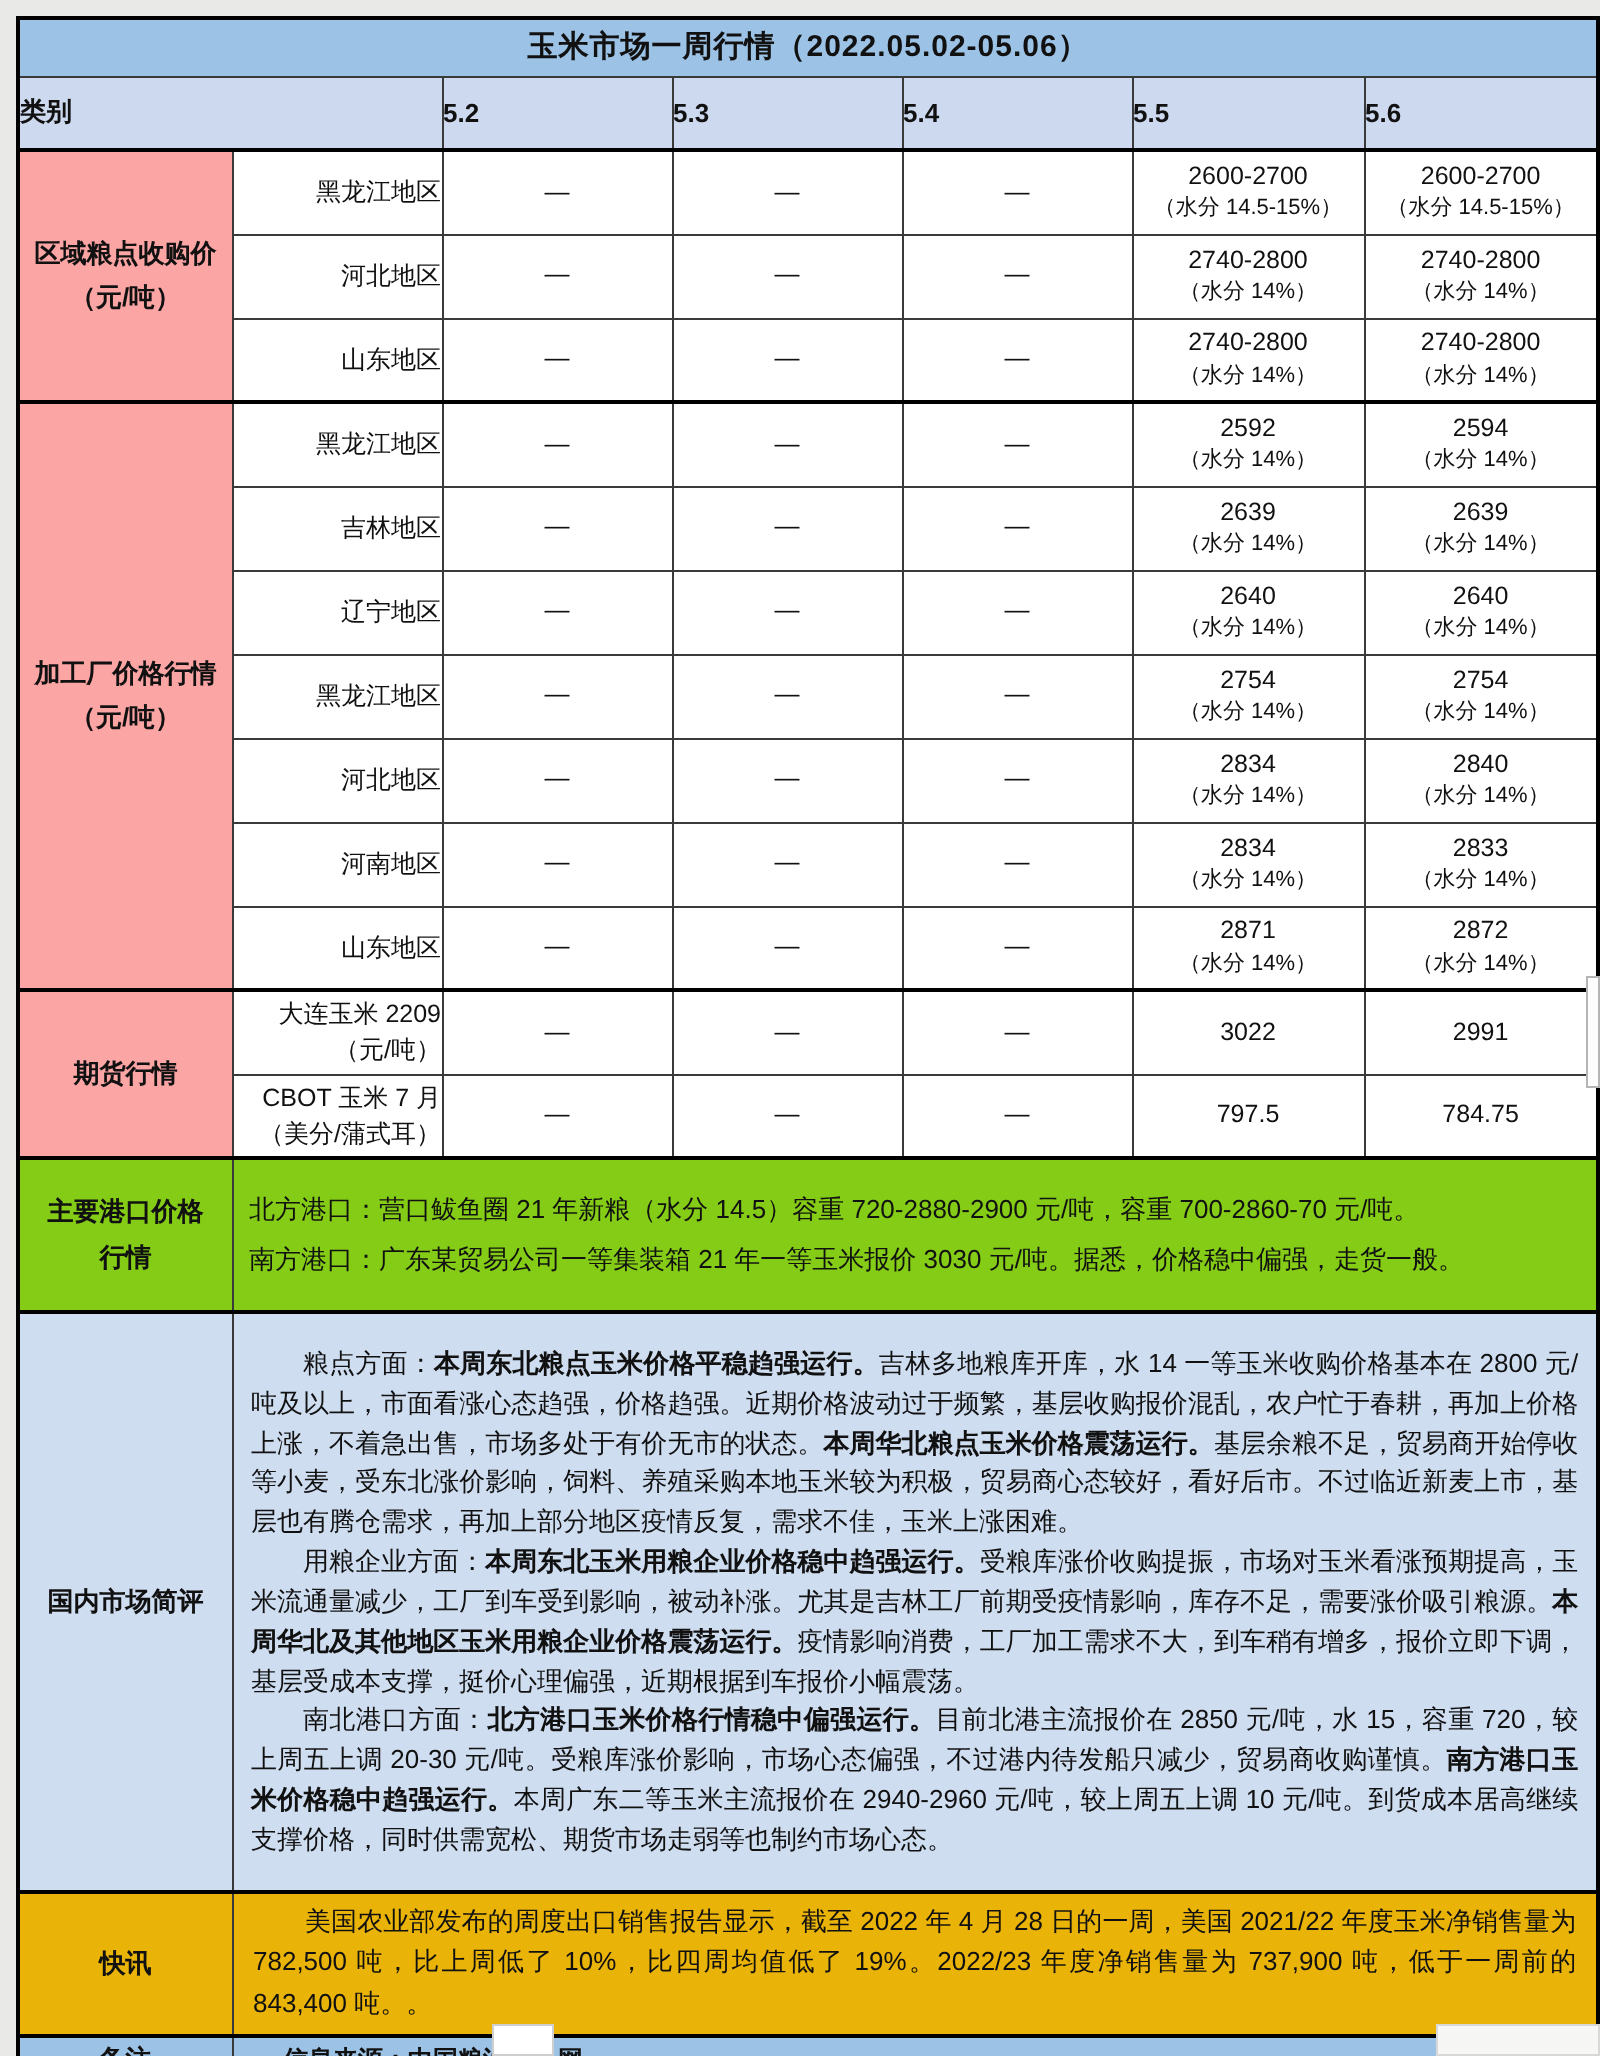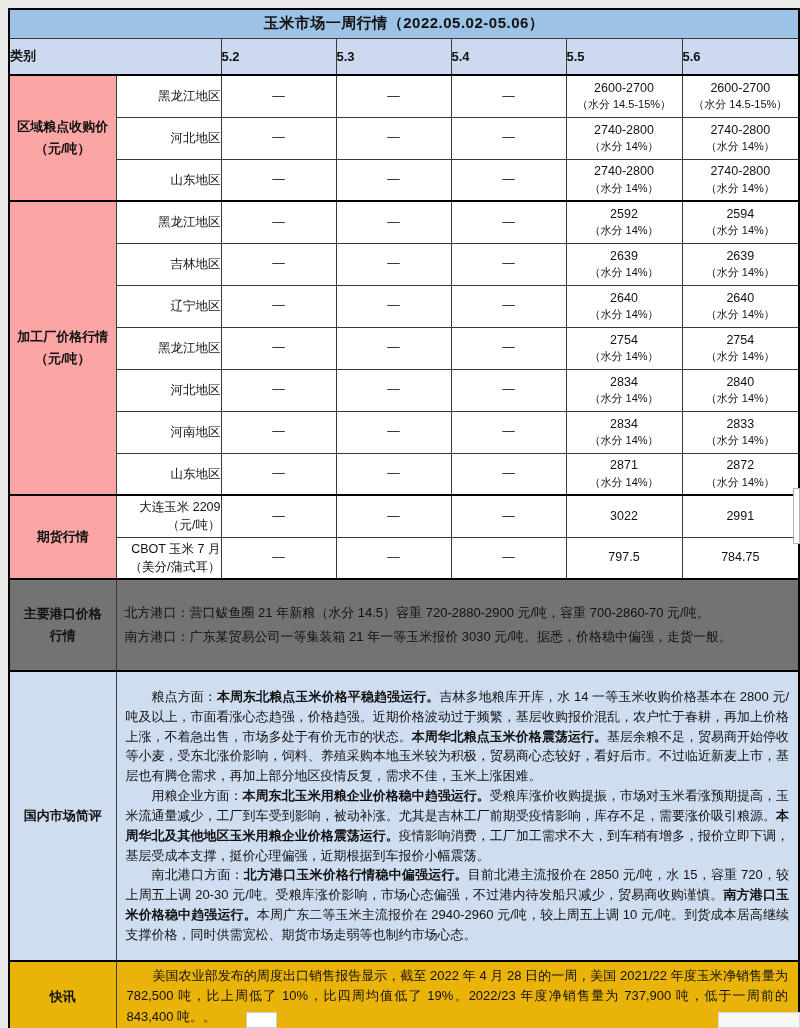--- a/index.html
+++ b/index.html
@@ -15,21 +15,21 @@
   .sheet{position:absolute;left:8px;top:8px;width:790px;background:#fff;}
   table{border-collapse:collapse;width:790px;table-layout:fixed;border:2px solid var(--outer);}
   td{border:1px solid var(--border);overflow:hidden;padding:0;vertical-align:middle;}
   .sec-start td{border-top:2px solid var(--outer);}
   .title-cell{background:var(--title-bg);text-align:center;font-weight:bold;font-size:15px;height:29px;letter-spacing:.5px;}
   .header-row td{background:var(--header-bg);font-weight:bold;text-align:left;font-size:13px;height:37px;}
   .sec-label{font-weight:bold;text-align:center;font-size:13px;white-space:pre-line;line-height:1.7;background:#fca5a5;}
   .region-cell{text-align:right;font-size:12.5px;white-space:pre-line;line-height:1.45;height:42px;}
   .val-cell{text-align:center;font-size:12.5px;line-height:1.4;}
   .val-cell .sub{font-size:11px;}
-  .port-row td{height:92px;background:#737373;}
+  .port-row td{height:77px;background:#84cc16;}
   .port-content{font-size:13px;line-height:1.85;padding:4px 8px;text-align:left;}
   .review-row td{background:var(--review-bg);}
   .review-content{font-size:13px;line-height:1.525;padding:15px 9px;text-align:justify;}
   .para{margin:0;text-indent:2em;}
   .b{font-weight:bold;}
   .news-row td{height:64px;background:#eab308;}
   .news-content{font-size:13px;line-height:1.6;padding:4px 10px;text-indent:2em;text-align:justify;}
   .note-row td{background:var(--note-bg);height:25px;}
   .note-content{font-size:12.5px;font-weight:bold;padding-left:25px;text-align:left;}
   .scroll-notch{position:absolute;right:0;top:488px;width:7px;height:56px;background:#fdfdfd;border:1px solid #b5b5b5;}

